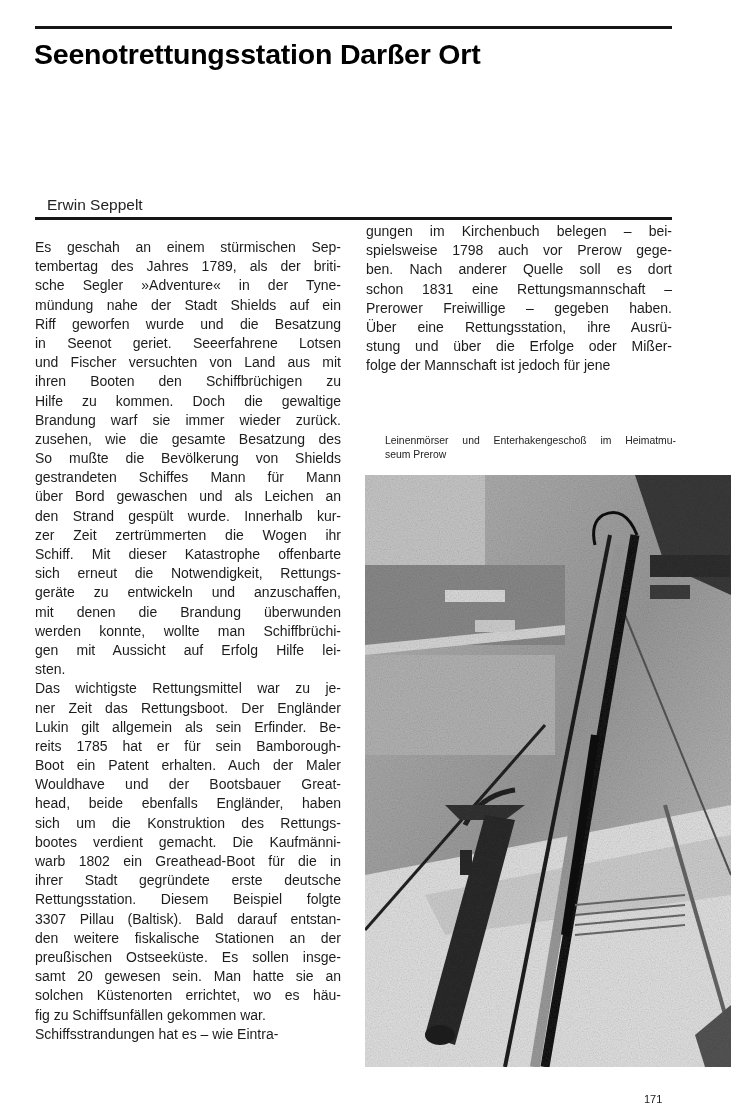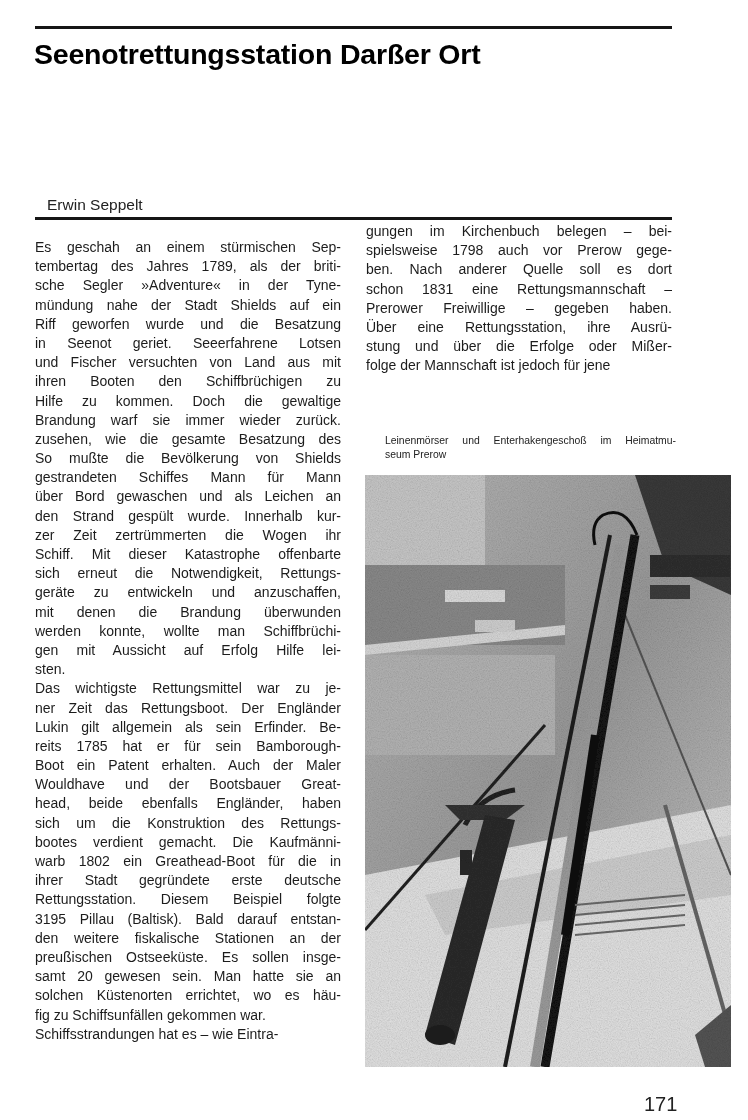--- a/index.html
+++ b/index.html
@@ -18,21 +18,21 @@
     #col-right { left: 366px; top: 222px; width: 306px; }
     .line { display: block; white-space: nowrap; text-align: justify; text-align-last: justify; height: 19.2px; }
     .line.last { text-align-last: left; }
     .caption { position: absolute; left: 366px; top: 434px; width: 310px;
       font-family: "Liberation Sans", sans-serif; font-size: 10.4px; line-height: 13.5px; color: #222; }
     .caption .line { height: 13.5px; padding-left: 19px; }
     .photo { position: absolute; left: 365px; top: 475px; width: 366px; height: 592px; overflow: hidden;
       background: #8f8f8f; }
     .photo svg { display: block; }
     .page-number { position: absolute; left: 644px; top: 1093px;
-      font-family: "Liberation Sans", sans-serif; font-size: 20px; color: #222; }
+      font-family: "Liberation Sans", sans-serif; font-size: 11px; color: #222; }
   </style>
 </head>
 <body>
 
 <div id="rule-top" class="rule"></div>
 <h1 class="title">Seenotrettungsstation Darßer Ort</h1>
 <p class="author">Erwin Seppelt</p>
 <div id="rule-bottom" class="rule"></div>
 
 <div id="col-left" class="col">
@@ -64,21 +64,21 @@
     <span class="line">Lukin gilt allgemein als sein Erfinder. Be-</span>
     <span class="line">reits 1785 hat er für sein Bamborough-</span>
     <span class="line">Boot ein Patent erhalten. Auch der Maler</span>
     <span class="line">Wouldhave und der Bootsbauer Great-</span>
     <span class="line">head, beide ebenfalls Engländer, haben</span>
     <span class="line">sich um die Konstruktion des Rettungs-</span>
     <span class="line">bootes verdient gemacht. Die Kaufmänni-</span>
     <span class="line">warb 1802 ein Greathead-Boot für die in</span>
     <span class="line">ihrer Stadt gegründete erste deutsche</span>
     <span class="line">Rettungsstation. Diesem Beispiel folgte</span>
-    <span class="line">3195 Pillau (Baltisk). Bald darauf entstan-</span>
+    <span class="line">3307 Pillau (Baltisk). Bald darauf entstan-</span>
     <span class="line">den weitere fiskalische Stationen an der</span>
     <span class="line">preußischen Ostseeküste. Es sollen insge-</span>
     <span class="line">samt 20 gewesen sein. Man hatte sie an</span>
     <span class="line">solchen Küstenorten errichtet, wo es häu-</span>
     <span class="line last">fig zu Schiffsunfällen gekommen war.</span>
     <span class="line last">Schiffsstrandungen hat es – wie Eintra-</span>
   </div>
 <div id="col-right" class="col">
     <span class="line">gungen im Kirchenbuch belegen – bei-</span>
     <span class="line">spielsweise 1798 auch vor Prerow gege-</span>

